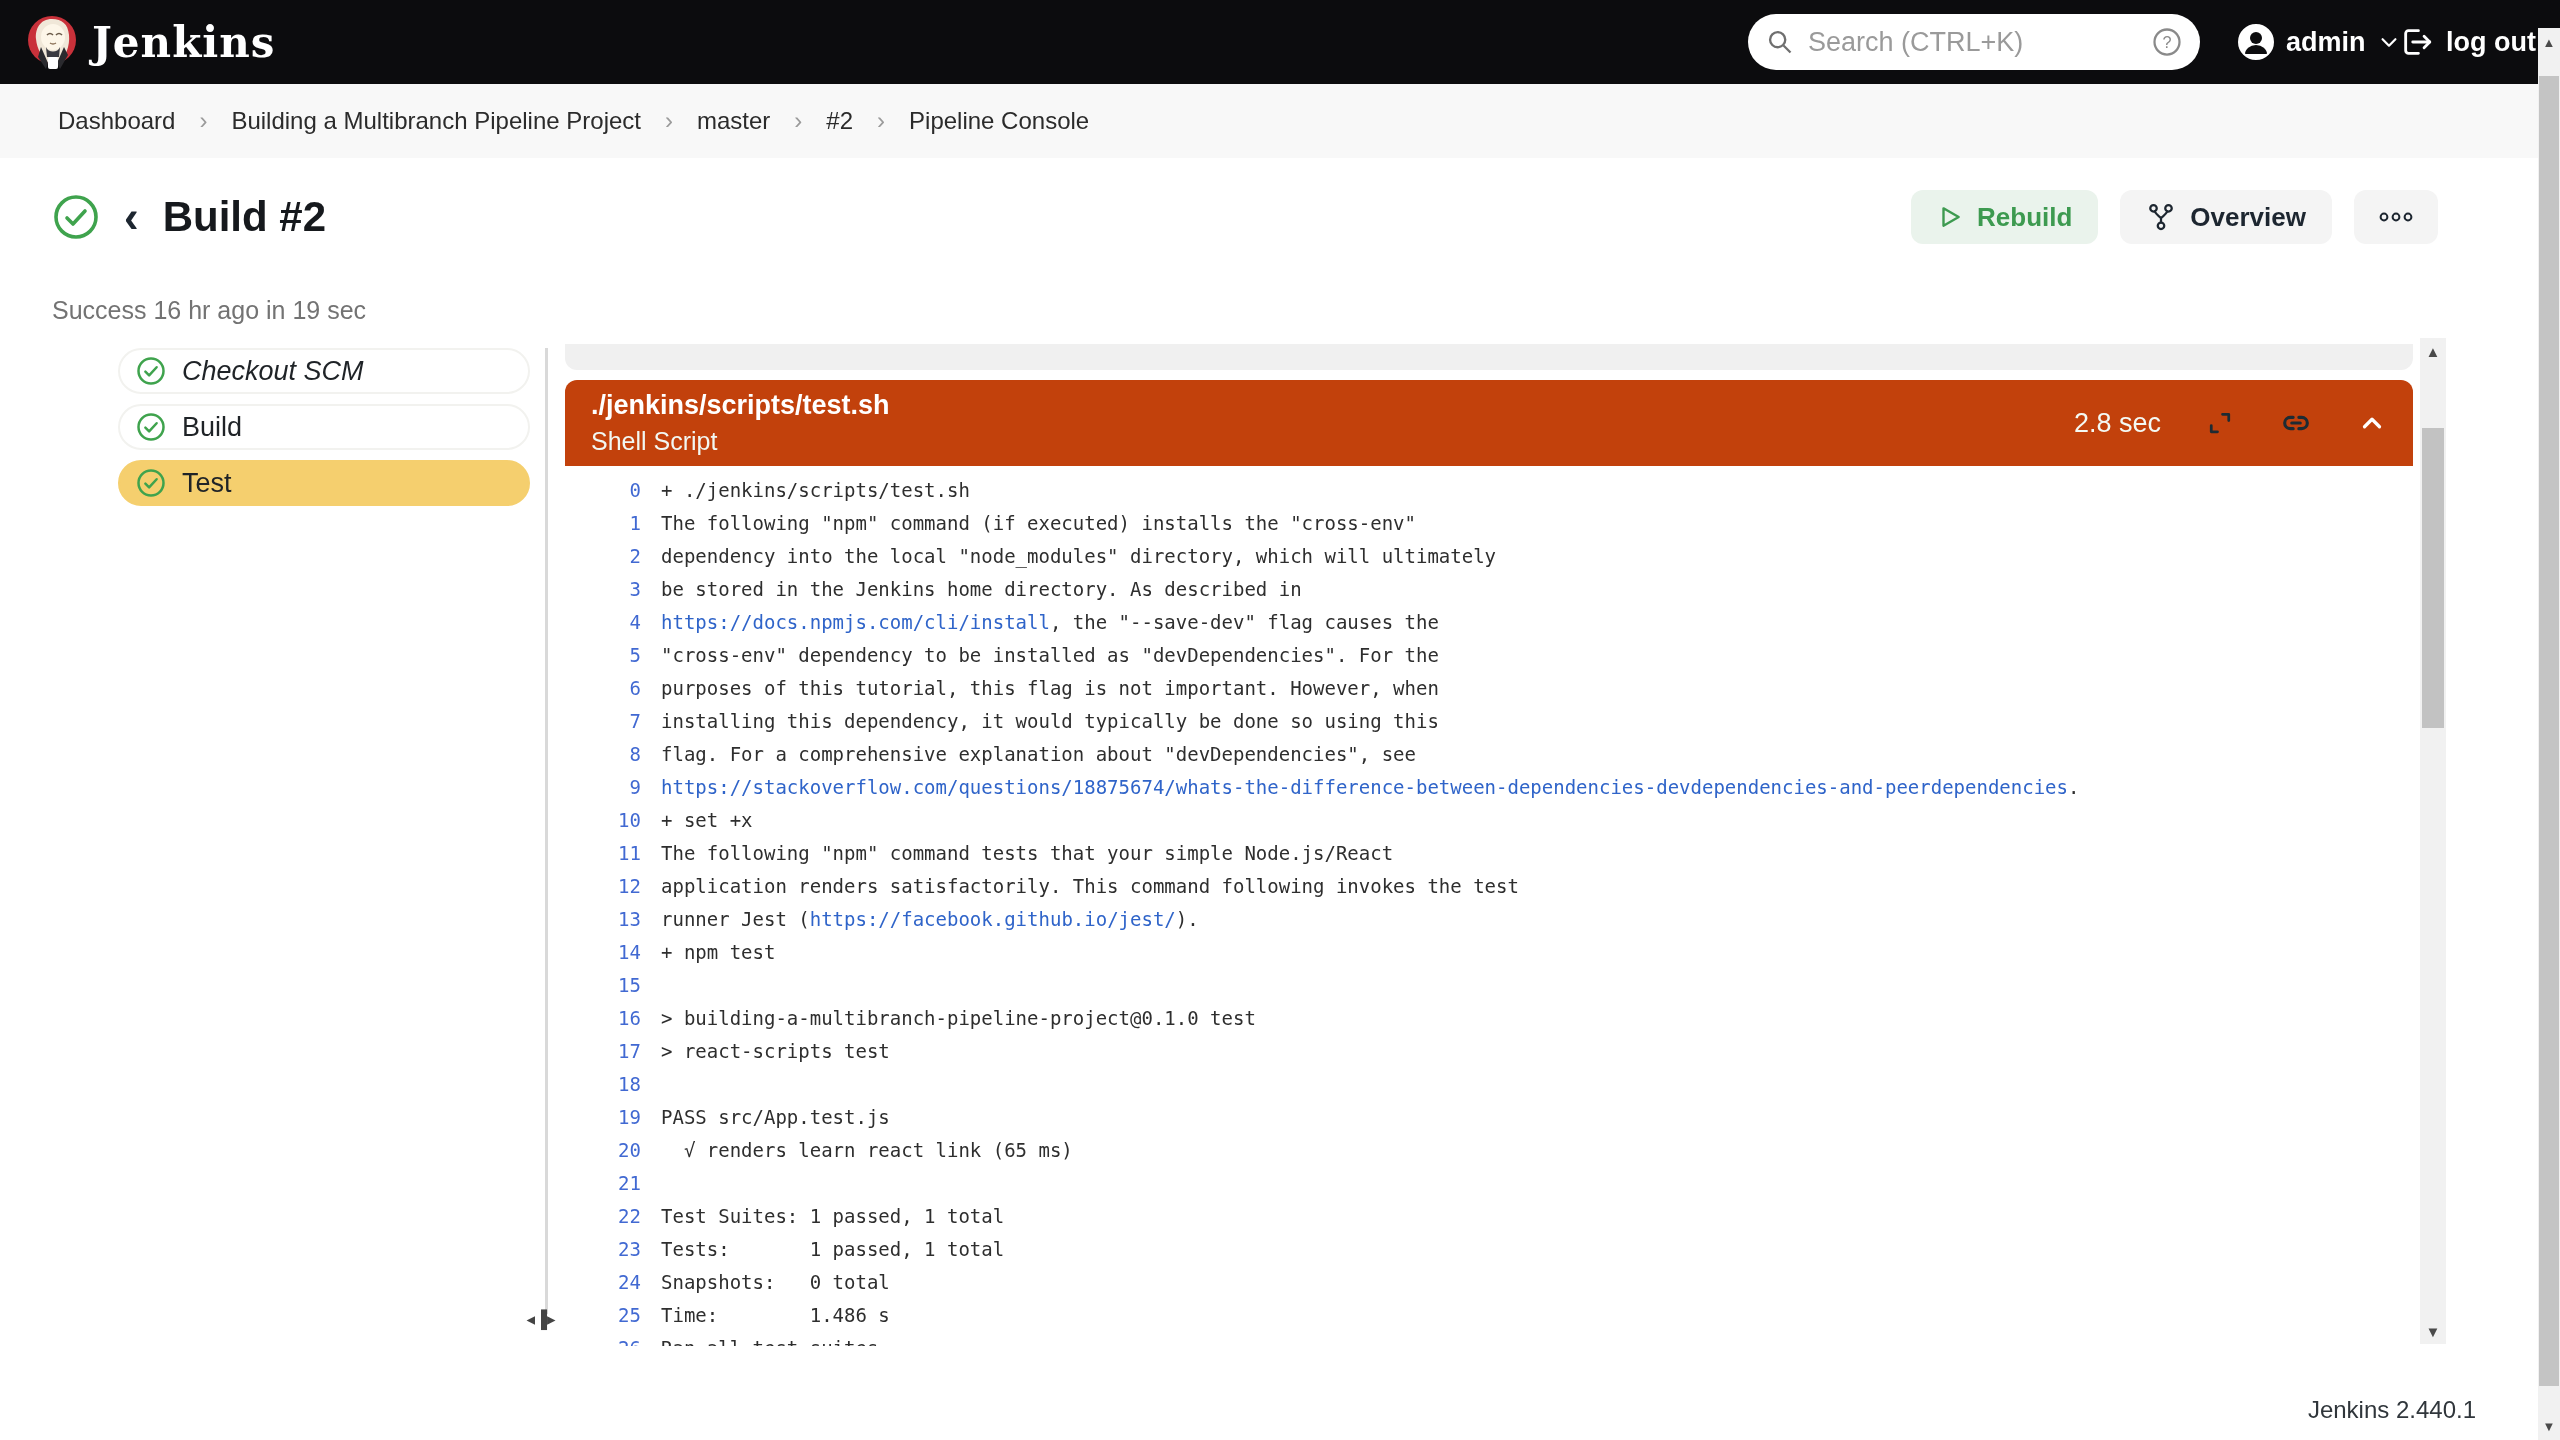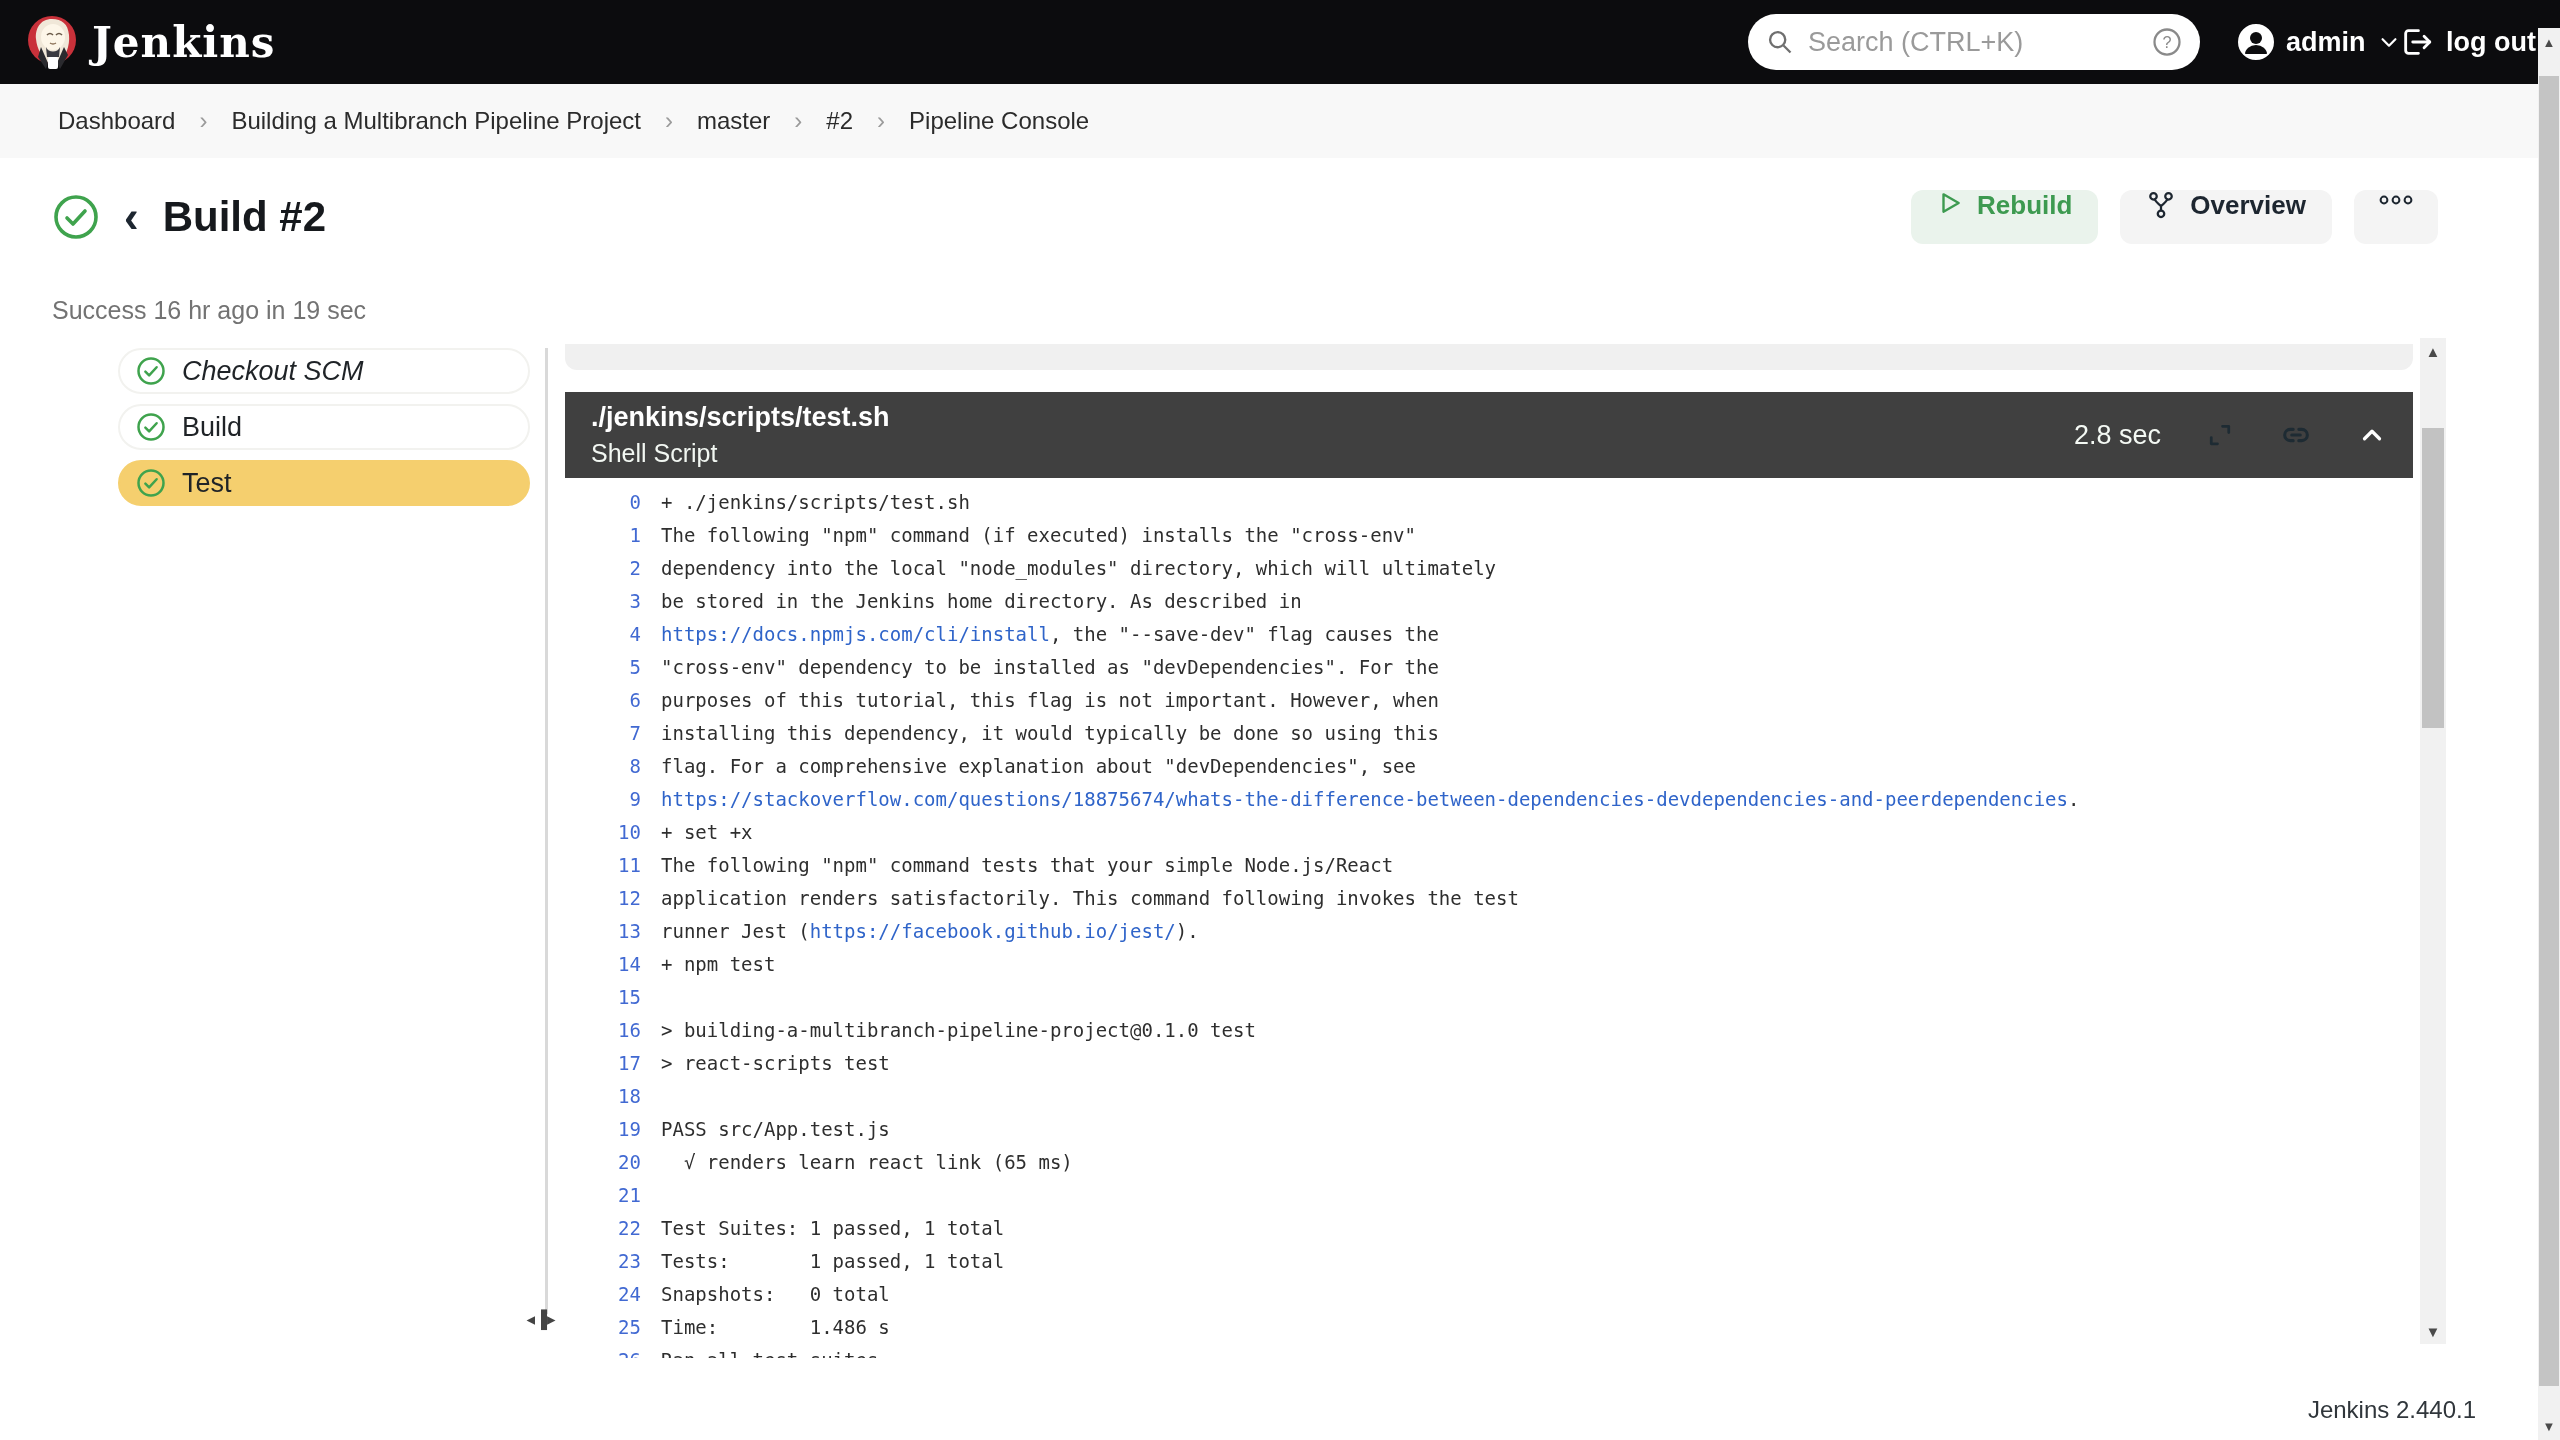--- a/index.html
+++ b/index.html
@@ -22,42 +22,42 @@
   .breadcrumb { position:absolute; top:84px; left:0; width:2538px; height:74px; background:#f8f8f8; display:flex; align-items:center; padding-left:48px; font-size:24px; color:#2b2b2b; }
   .breadcrumb .crumb { padding:6px 10px; border-radius:8px; cursor:pointer; }
   .breadcrumb .sep { color:#9b9b9b; margin:0 14px; font-size:24px; }
 
   
   .build-row { position:absolute; top:190px; left:52px; right:122px; display:flex; align-items:center; justify-content:space-between; }
   .build-left { display:flex; align-items:center; gap:20px; }
   .back-chev { font-size:44px; color:#1d2630; font-weight:bold; line-height:1; padding:0 4px; cursor:pointer; }
   .build-title { font-size:42px; font-weight:bold; color:#16191d; }
   .build-actions { display:flex; align-items:center; gap:22px; }
-  .btn { height:54px; border:none; border-radius:12px; display:flex; align-items:flex-start; gap:14px; padding:0 26px; font-size:26px; font-family:"Liberation Sans",sans-serif; cursor:pointer; }
+  .btn { height:54px; border:none; border-radius:12px; display:flex; align-items:center; gap:14px; padding:0 26px; font-size:26px; font-family:"Liberation Sans",sans-serif; cursor:pointer; }
   .btn-rebuild { background:#eaf3ec; color:#3d9a50; font-weight:bold; }
   .btn-gray { background:#f4f4f4; color:#1d2630; font-weight:bold; }
   .btn-more { padding:0 22px; }
 
   .status-line { position:absolute; top:296px; left:52px; font-size:25px; color:#737373; }
 
   
   .stages { position:absolute; top:348px; left:118px; width:412px; display:flex; flex-direction:column; gap:10px; }
   .stage-row { height:46px; border-radius:23px; display:flex; align-items:center; gap:16px; padding:9px 16px; background:#fff; border:2px solid #f2f2ef; cursor:pointer; }
   .stage-row.selected { background:#f5cf6e; border-color:#f5cf6e; }
   .stage-label { font-size:27px; color:#1f2327; }
   .stage-label.italic { font-style:italic; }
 
   .vdivider { position:absolute; left:545px; top:348px; width:3px; height:966px; background:#d9d9d9; }
   .split-handle { position:absolute; left:518px; top:1300px; width:46px; height:38px; display:flex; align-items:center; justify-content:center; gap:2px; color:#444; font-size:17px; cursor:col-resize; }
 
   
   .console-col { position:absolute; left:565px; top:344px; width:1848px; }
   .prev-tail { height:26px; background:#f0f0f0; border-radius:0 0 12px 12px; }
   .console-block { margin-top:10px; border-radius:12px 12px 0 0; overflow:hidden; }
-  .console-head { background:#404040; height:86px; padding:10px 26px 0 26px; position:relative;margin-top:12px; }
+  .console-head { background:#c2410c; height:86px; padding:10px 26px 0 26px; position:relative; }
   .ch-title { color:#fff; font-weight:bold; font-size:27px; font-family:"Liberation Sans",sans-serif; }
   .ch-sub { color:#f2f7f2; font-size:25px; margin-top:6px; }
   .ch-right { position:absolute; right:26px; top:0; height:86px; display:flex; align-items:center; gap:44px; }
   .ch-dur { color:#f4f9f4; font-size:27px; }
   .icon-btn { background:none; border:none; cursor:pointer; display:flex; align-items:center; }
 
   .console-body { background:#fff; padding-top:8px; height:880px; overflow:hidden; font-family:"DejaVu Sans Mono","Liberation Mono",monospace; font-size:19px; }
   .cline { display:flex; line-height:33px; white-space:pre; }
   .ln { width:76px; text-align:right; color:#4169d2; flex:0 0 76px; cursor:pointer; }
   .lt { padding-left:20px; color:#2e2e2e; }

